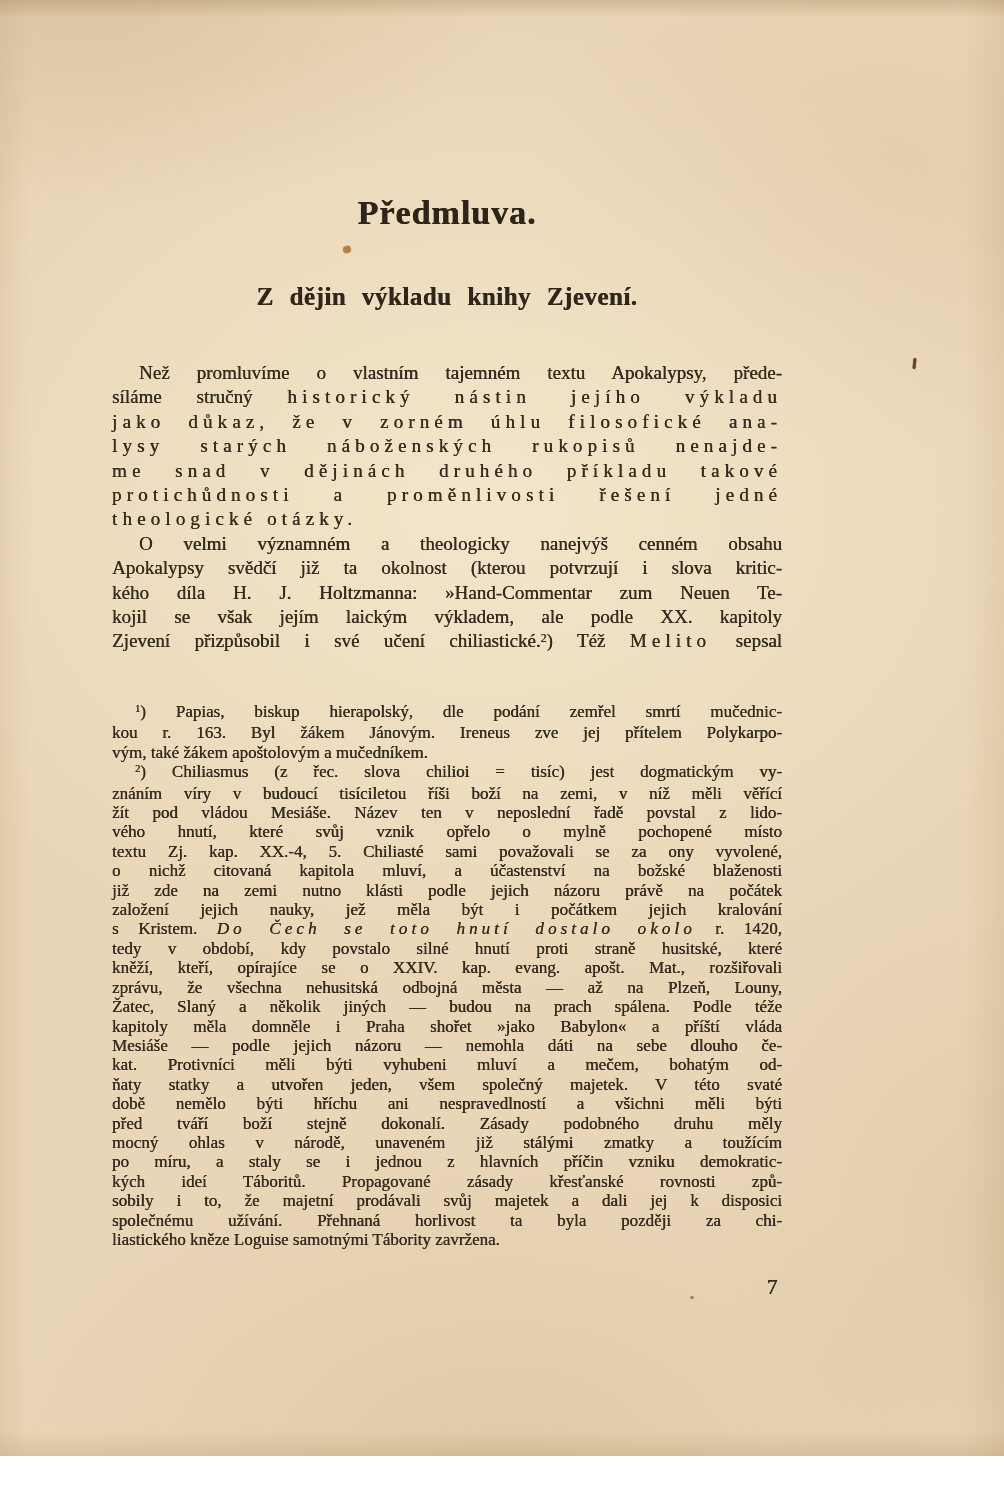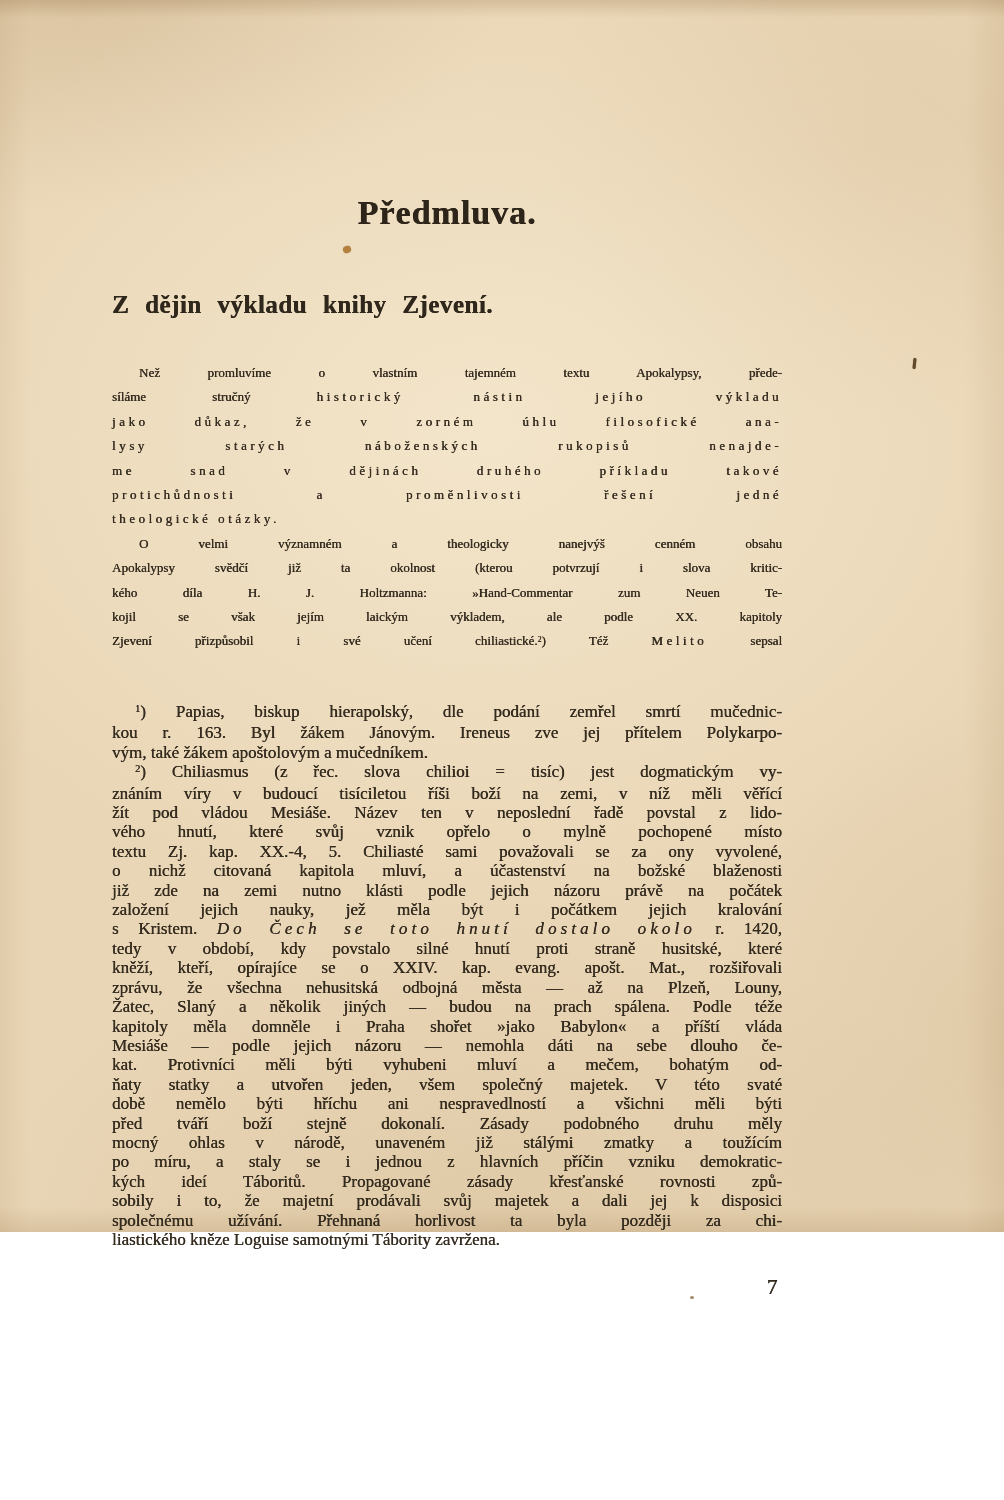--- a/index.html
+++ b/index.html
@@ -3,21 +3,21 @@
 <meta charset="utf-8">
 <style>
   html, body { margin: 0; padding: 0; }
   body {
     width: 1004px; height: 1500px;
     font-family: "Liberation Serif", "DejaVu Serif", serif;
     overflow: hidden;
   }
   .paper {
     position: relative;
-    width: 1004px; height: 1232px;
+    width: 1004px; height: 1456px;
     background-color: #e9d6b6;
     background-image:
       radial-gradient(900px 700px at 48% 35%, rgba(252,242,219,0.55), rgba(252,242,219,0) 70%),
       radial-gradient(500px 400px at 88% 12%, rgba(176,136,86,0.10), rgba(176,136,86,0) 70%),
       radial-gradient(600px 300px at 8% 0%, rgba(150,110,62,0.16), rgba(150,110,62,0) 70%),
       radial-gradient(700px 420px at 50% 100%, rgba(160,120,70,0.13), rgba(160,120,70,0) 75%),
       radial-gradient(420px 500px at 100% 85%, rgba(165,125,75,0.12), rgba(165,125,75,0) 70%),
       linear-gradient(90deg, rgba(150,112,64,0.10), rgba(150,112,64,0) 30px),
       linear-gradient(270deg, rgba(150,112,64,0.12), rgba(150,112,64,0) 40px),
       linear-gradient(180deg, rgba(140,100,55,0.25), rgba(140,100,55,0) 18px),
@@ -27,27 +27,26 @@
   .textblock { position: absolute; left: 112px; width: 670px; }
   .page-title {
     top: 194px;
     font-size: 34px; font-weight: bold; color: #2d2519;
     text-align: center; letter-spacing: 1px;
     text-shadow: 0.5px 0 0 currentColor;
   }
   .section-heading {
     top: 283px;
     font-size: 25px; font-weight: bold; color: #2f271b;
-    text-align: left; word-spacing: 9px; letter-spacing: 0.5px;
+    text-align: center; word-spacing: 9px; letter-spacing: 0.5px;
     text-shadow: 0.4px 0 0 currentColor;
-    margin-top: 8px;
   }
   .body-text {
     top: 361px;
-    font-size: 13px; line-height: 24.4px;
+    font-size: 19px; line-height: 24.4px;
     text-shadow: 0.35px 0 0 currentColor;
   }
   .footnote-text {
     top: 702px;
     font-size: 17px; line-height: 19.4px;
     text-shadow: 0.3px 0 0 currentColor;
   }
   .line { text-align: justify; text-align-last: justify; white-space: nowrap; }
   .line { white-space: normal; }
   .line.nojust { text-align-last: left; }

